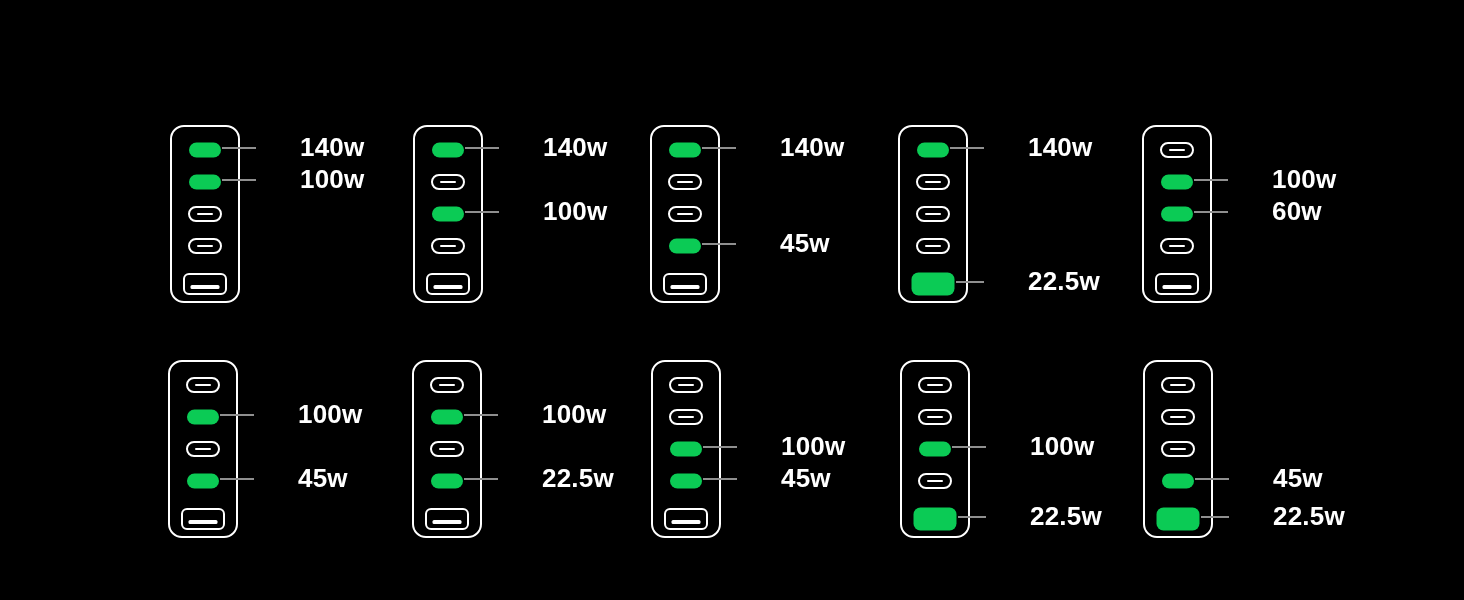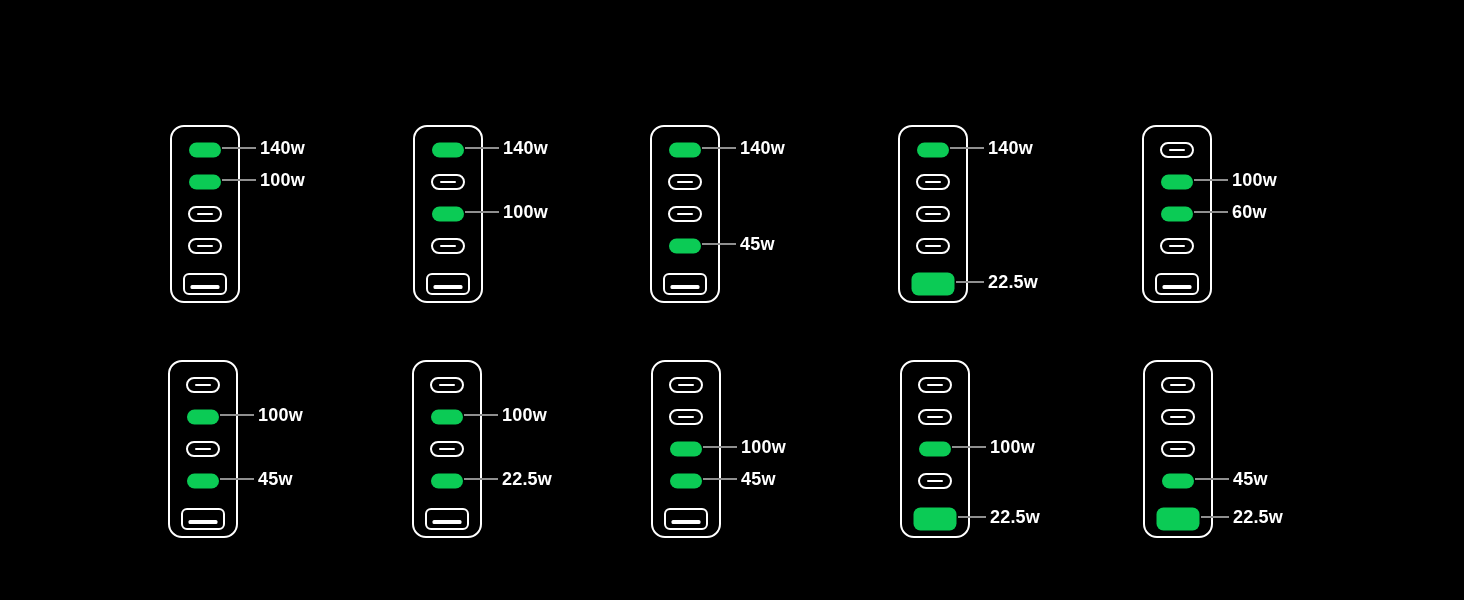--- a/index.html
+++ b/index.html
@@ -81,26 +81,27 @@
     border-radius: 7px;
   }
   .line {
     position: absolute;
     height: 2px;
     background: var(--lineclr, #8f8f8f);
   }
   .power-label {
     position: absolute;
     color: var(--labelclr, #ffffff);
-    font-size: 18px;
+    font-size: 26px;
     font-weight: 700;
     line-height: 1;
     transform: translateY(-52%);
     white-space: nowrap;
     letter-spacing: 0.2px;
+    margin-left: 40px;
   }
 </style>
 </head>
 <body>
 
 <div id="canvas">
     <div class="unit" style="left: 170px; top: 125px;">
       <div class="body">
         <div class="port c-active" style="top: 23px;"></div>
         <div class="port c-active" style="top: 55px;"></div>

